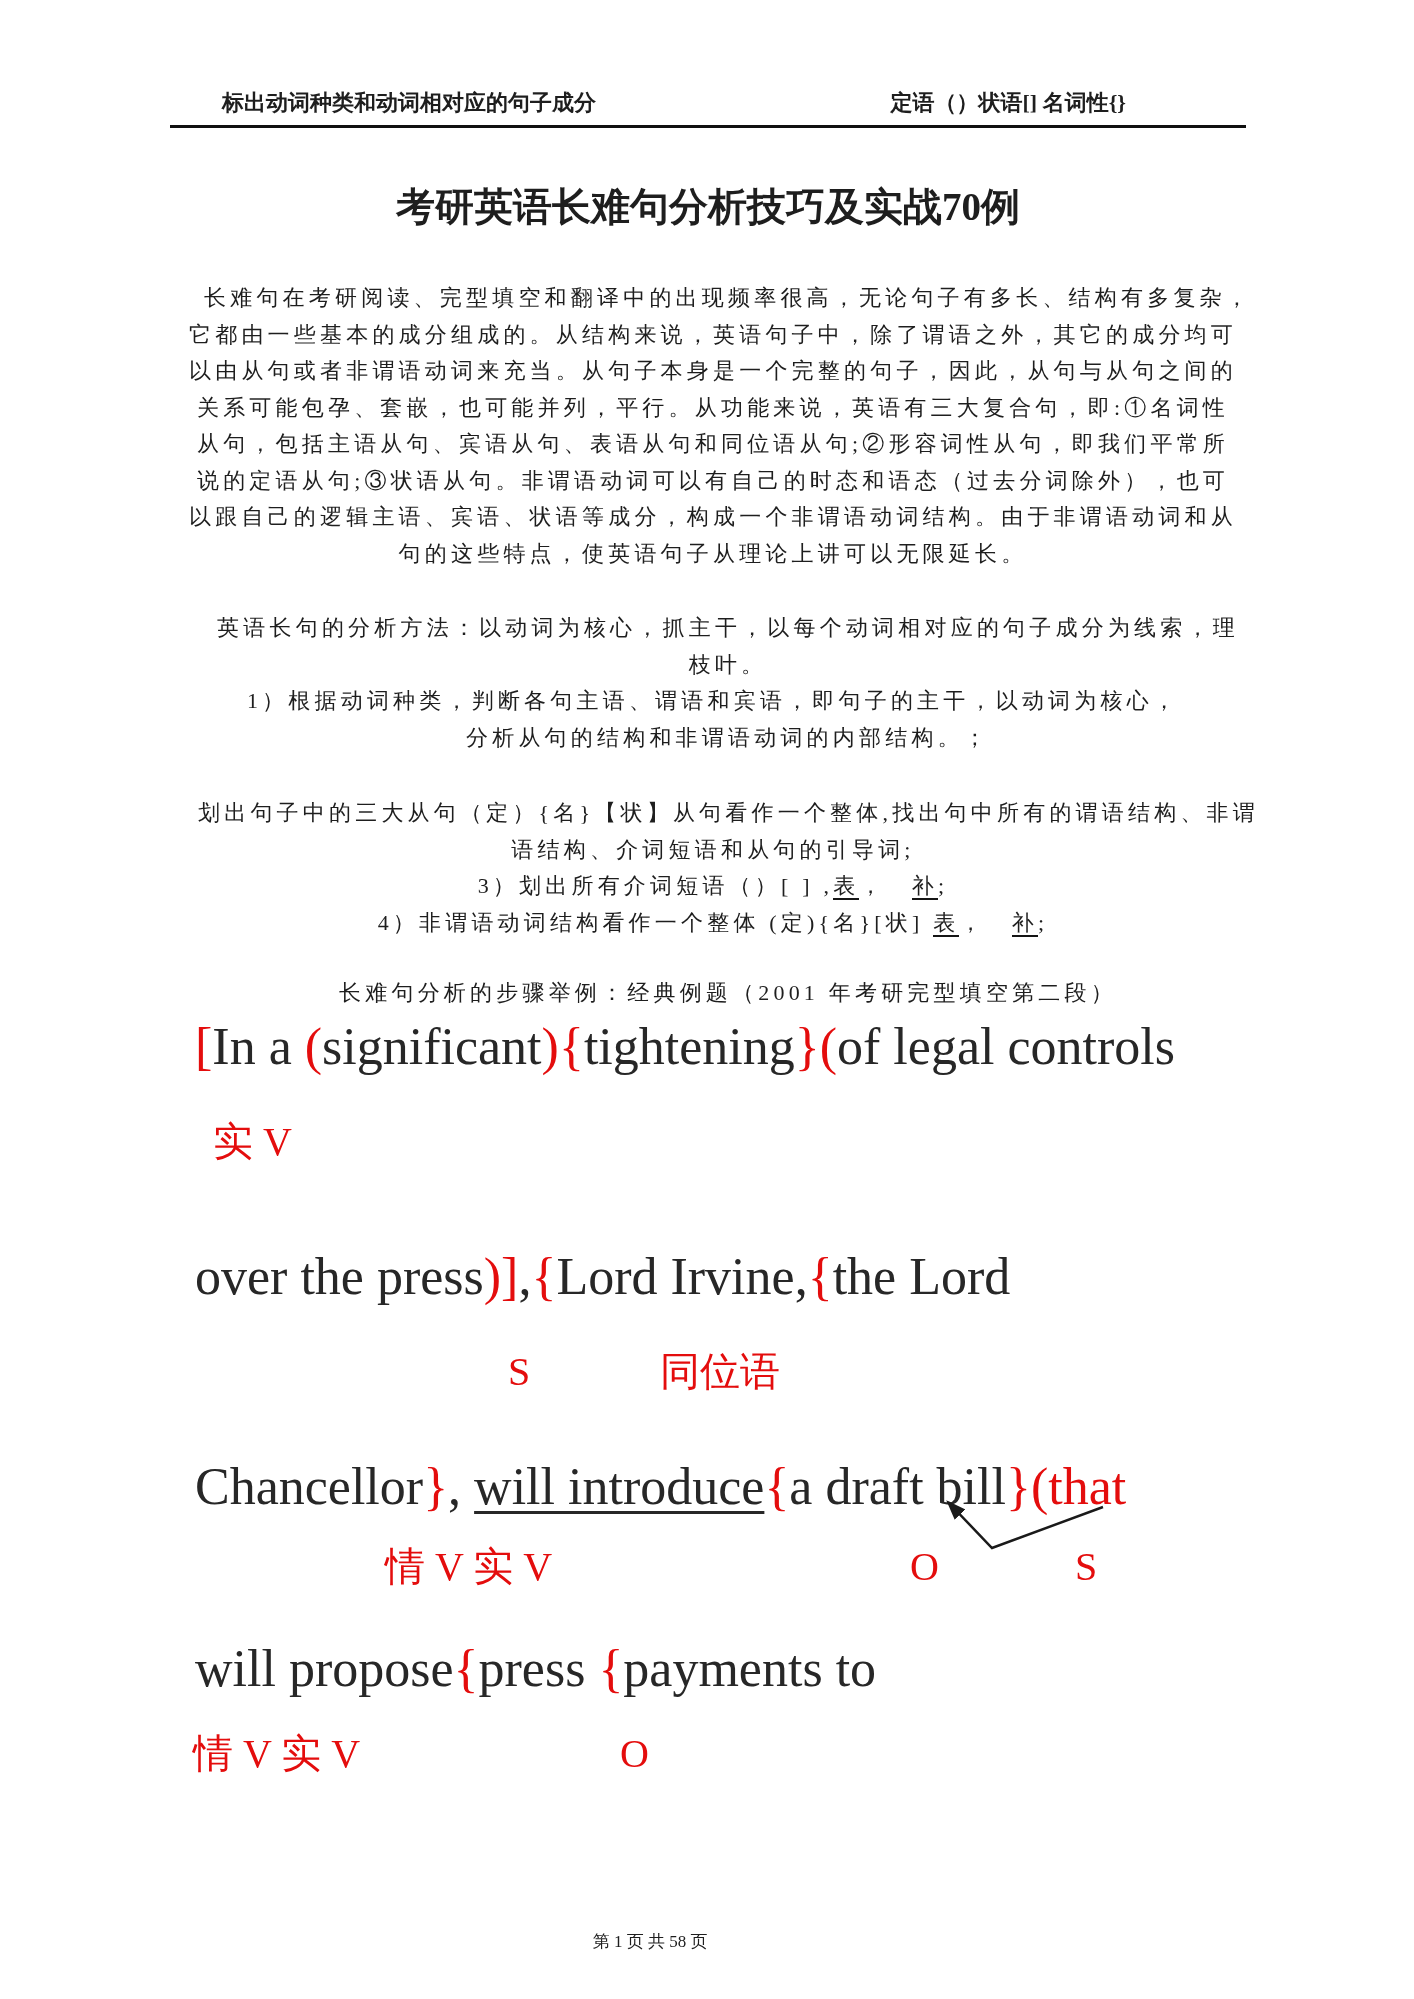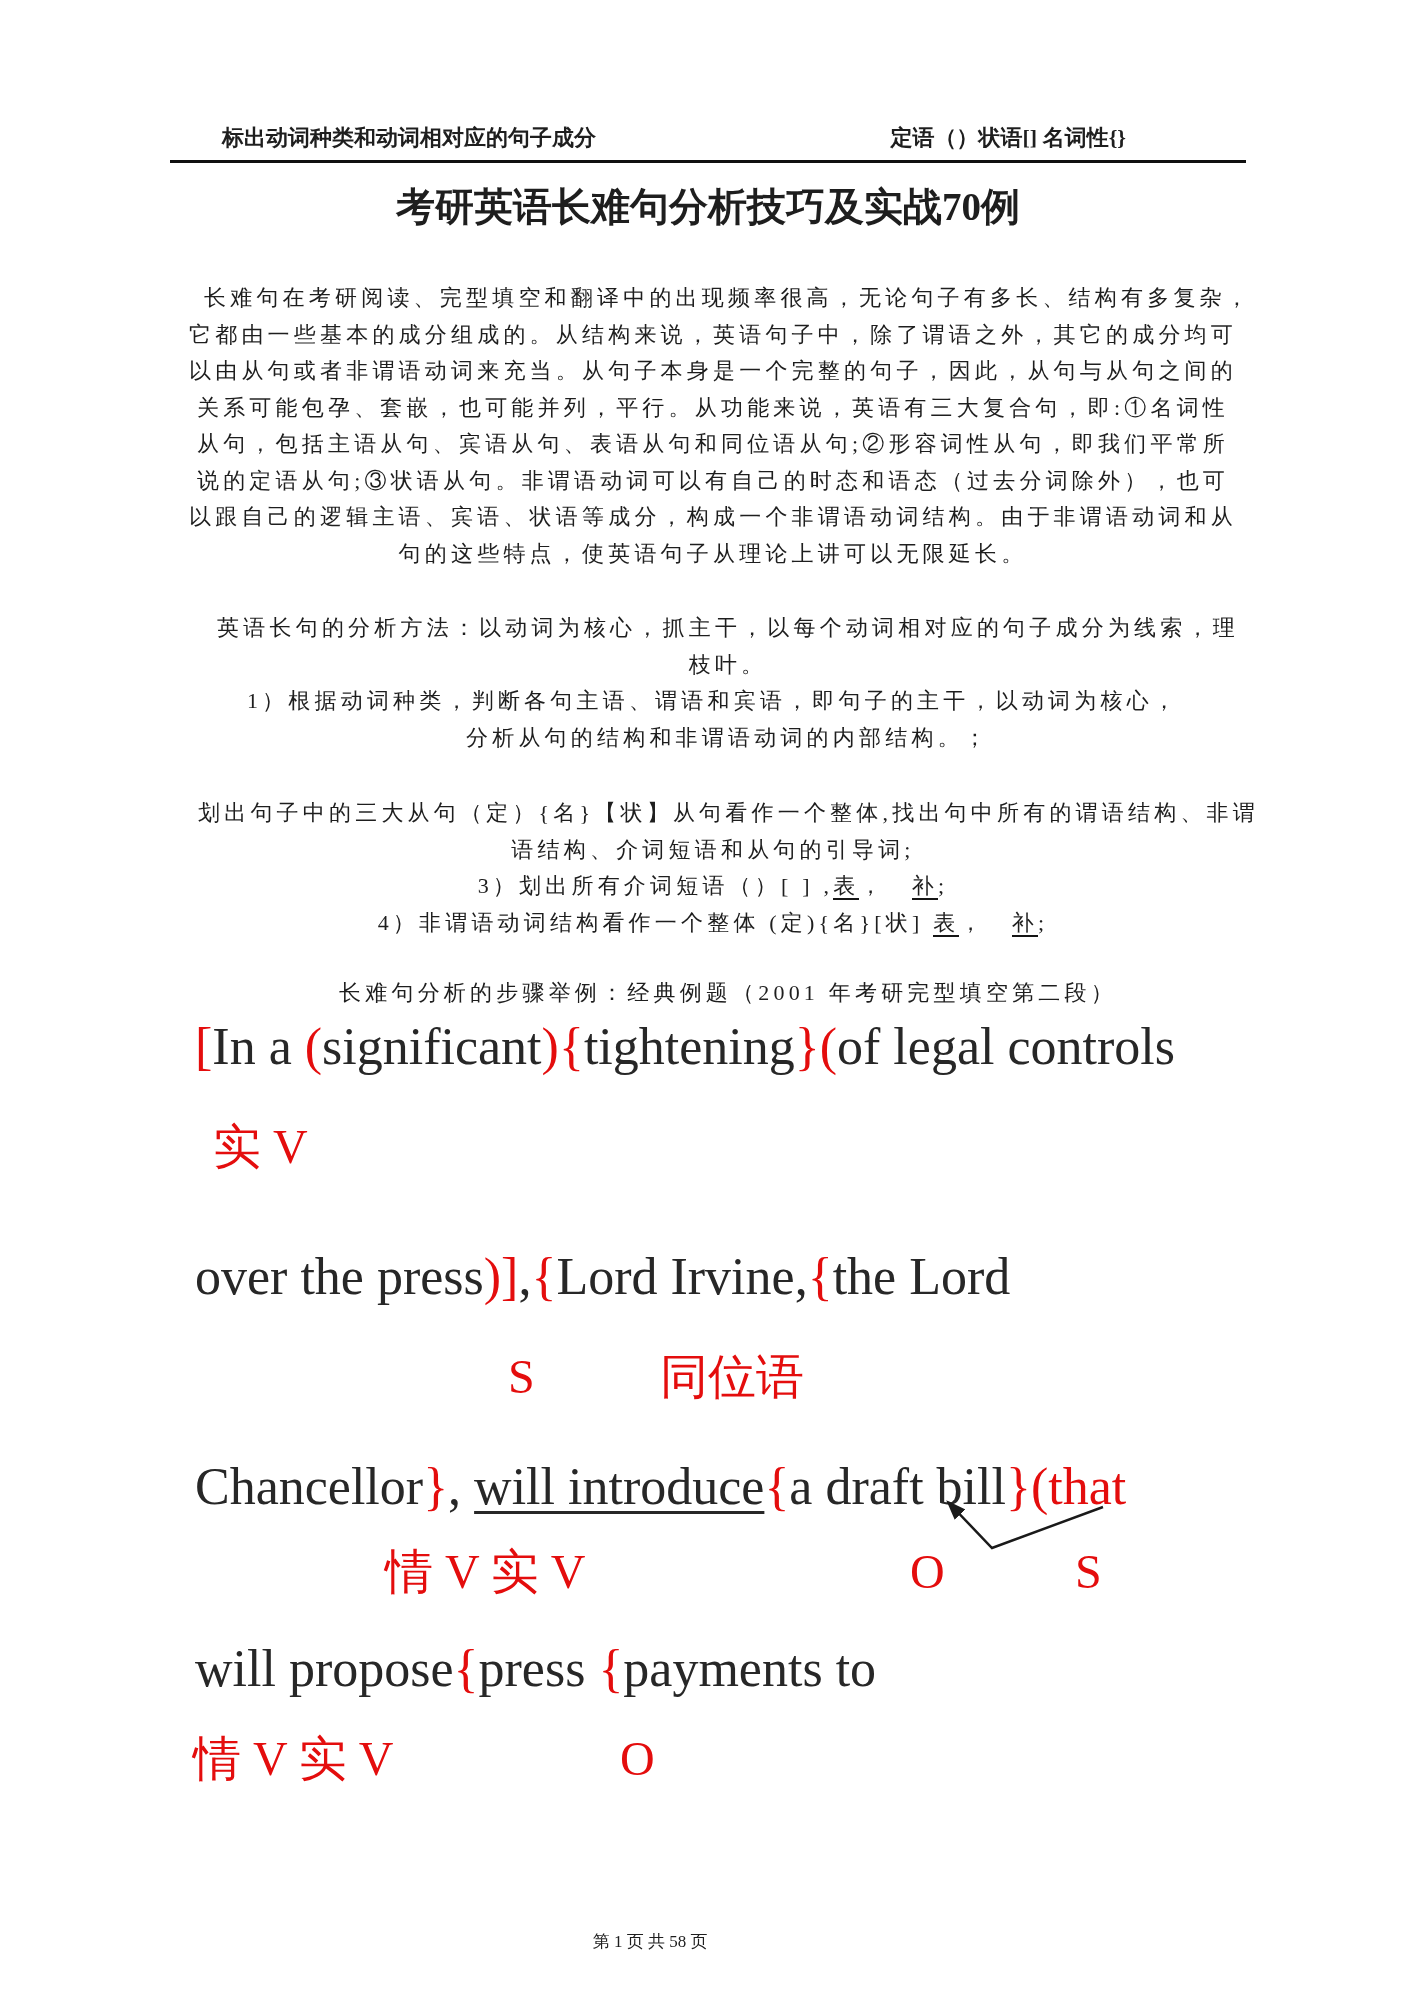--- a/index.html
+++ b/index.html
@@ -5,35 +5,35 @@
   * { box-sizing: border-box; }
   html,body { margin:0; padding:0; background:#ffffff; }
   .page {
     position:relative; width:1414px; height:1999px; background:#fff;
     font-family:"Liberation Serif","DejaVu Serif",serif; color:#1e1e1e; overflow:hidden;
   }
   .hdr {
     position:absolute; left:170px; top:88px; width:1076px;
     display:flex; align-items:flex-end;
     font-weight:700; font-size:22px; white-space:pre;
-    border-bottom:3px solid #101010; padding-bottom:7px;margin-top:35px;
+    border-bottom:3px solid #101010; padding-bottom:7px;
   }
   .hdr .hl { margin-left:52px; }
   .hdr .hr { margin-left:auto; margin-right:120px; }
   .title {
     position:absolute; left:170px; top:180px; width:1076px;
     text-align:center; font-weight:700; font-size:39px; white-space:pre;
   }
   .block { position:absolute; left:168px; width:1090px; font-size:22px; }
   .ln { height:36.5px; line-height:36.5px; white-space:pre; letter-spacing:4.2px;text-align:center; }
   .ind { padding-left:30px; }
   .u { border-bottom:2px solid #151515; }
   .ex-line { position:absolute; left:195px; font-size:52px; line-height:1.2; white-space:pre; color:#272727; }
   .red { color:#e40d0d; }
-  .mark { position:absolute; font-size:48px; line-height:1.2; color:#e40d0d; white-space:pre; }
+  .mark { position:absolute; font-size:40px; line-height:1.2; color:#e40d0d; white-space:pre; }
   .uw { text-decoration:underline; text-decoration-thickness:3px; text-underline-offset:7px; }
   .footer { position:absolute; left:0; top:1930px; width:1300px; text-align:center; font-size:17px; white-space:pre; }
   .arrow-svg { position:absolute; left:940px; top:1492px; }
 </style>
 </head>
 <body>
 
 <div class="page">
 
   <div class="hdr">

